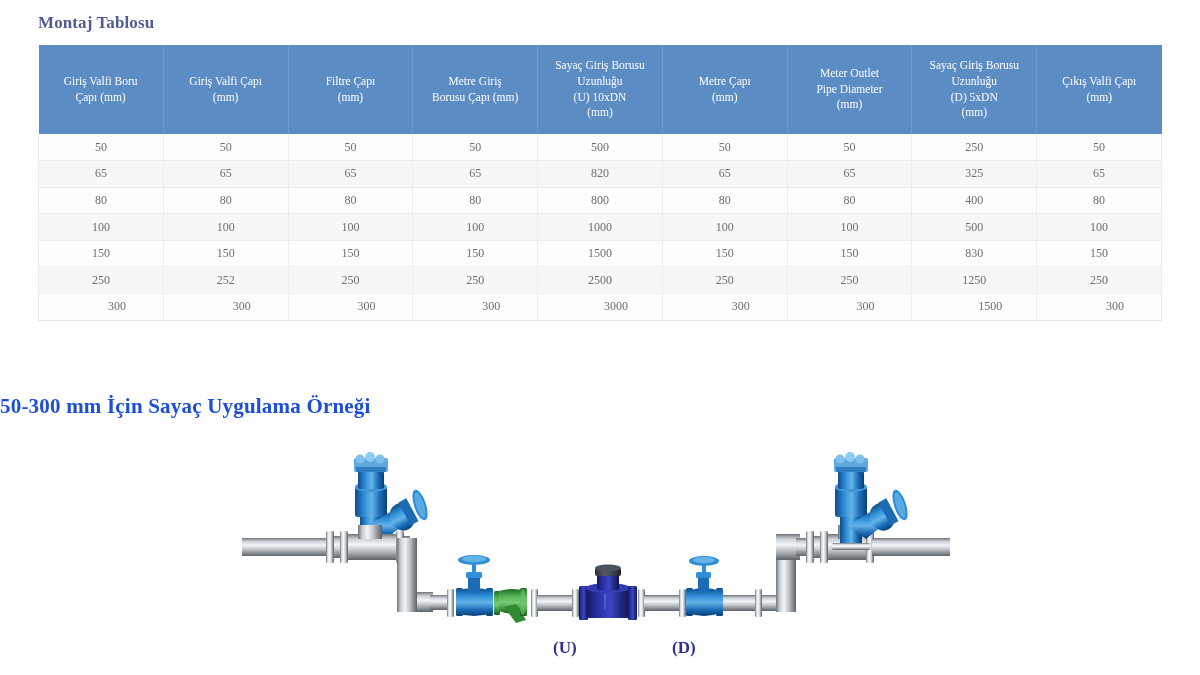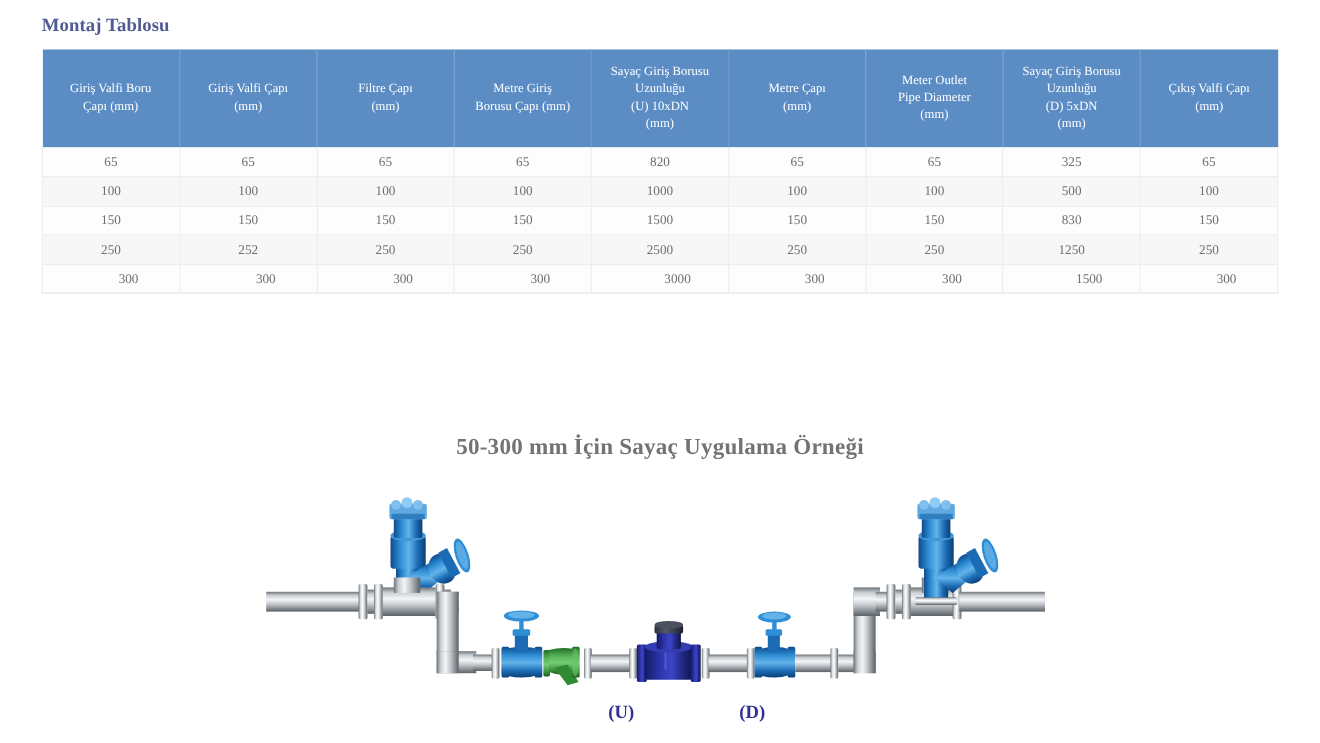--- a/index.html
+++ b/index.html
@@ -62,24 +62,24 @@
     padding: 0 4px;
   }
   table.montaj tbody td:first-child { border-left: 1px solid #ededf0; }
   table.montaj tbody tr:nth-child(even) td { background: #f7f7f8; }
   table.montaj tbody tr:last-child td { border-bottom: 1px solid #e4e4e8; padding-left: 36px; }
 
   
   .diagram-title {
     position: absolute;
     left: 0; right: 0; top: 394px;
-    text-align: center;
+    text-align: left;
     font-size: 21px;
     font-weight: 700;
-    color: #737373;
+    color: #1d4ed8;
     letter-spacing: .2px;
   }
   .diagram-stage {
     position: absolute;
     left: 0; top: 425px;
     width: 1200px; height: 250px;
   }
   .diagram-stage svg { display: block; }
 
   .lbl {
@@ -108,29 +108,51 @@
           <th>Metre Giriş<br>Borusu Çapı (mm)</th>
           <th>Sayaç Giriş Borusu<br>Uzunluğu<br>(U) 10xDN<br>(mm)</th>
           <th>Metre Çapı<br>(mm)</th>
           <th>Meter Outlet<br>Pipe Diameter<br>(mm)</th>
           <th>Sayaç Giriş Borusu<br>Uzunluğu<br>(D) 5xDN<br>(mm)</th>
           <th>Çıkış Valfi Çapı<br>(mm)</th>
         </tr>
       </thead>
       <tbody id="table-body">
           <tr>
+            <td>50</td>
+            <td>50</td>
+            <td>50</td>
+            <td>50</td>
+            <td>500</td>
+            <td>50</td>
+            <td>50</td>
+            <td>250</td>
+            <td>50</td>
+          </tr>
+          <tr>
             <td>65</td>
             <td>65</td>
             <td>65</td>
             <td>65</td>
             <td>820</td>
             <td>65</td>
             <td>65</td>
             <td>325</td>
             <td>65</td>
+          </tr>
+          <tr>
+            <td>80</td>
+            <td>80</td>
+            <td>80</td>
+            <td>80</td>
+            <td>800</td>
+            <td>80</td>
+            <td>80</td>
+            <td>400</td>
+            <td>80</td>
           </tr>
           <tr>
             <td>100</td>
             <td>100</td>
             <td>100</td>
             <td>100</td>
             <td>1000</td>
             <td>100</td>
             <td>100</td>
             <td>500</td>

